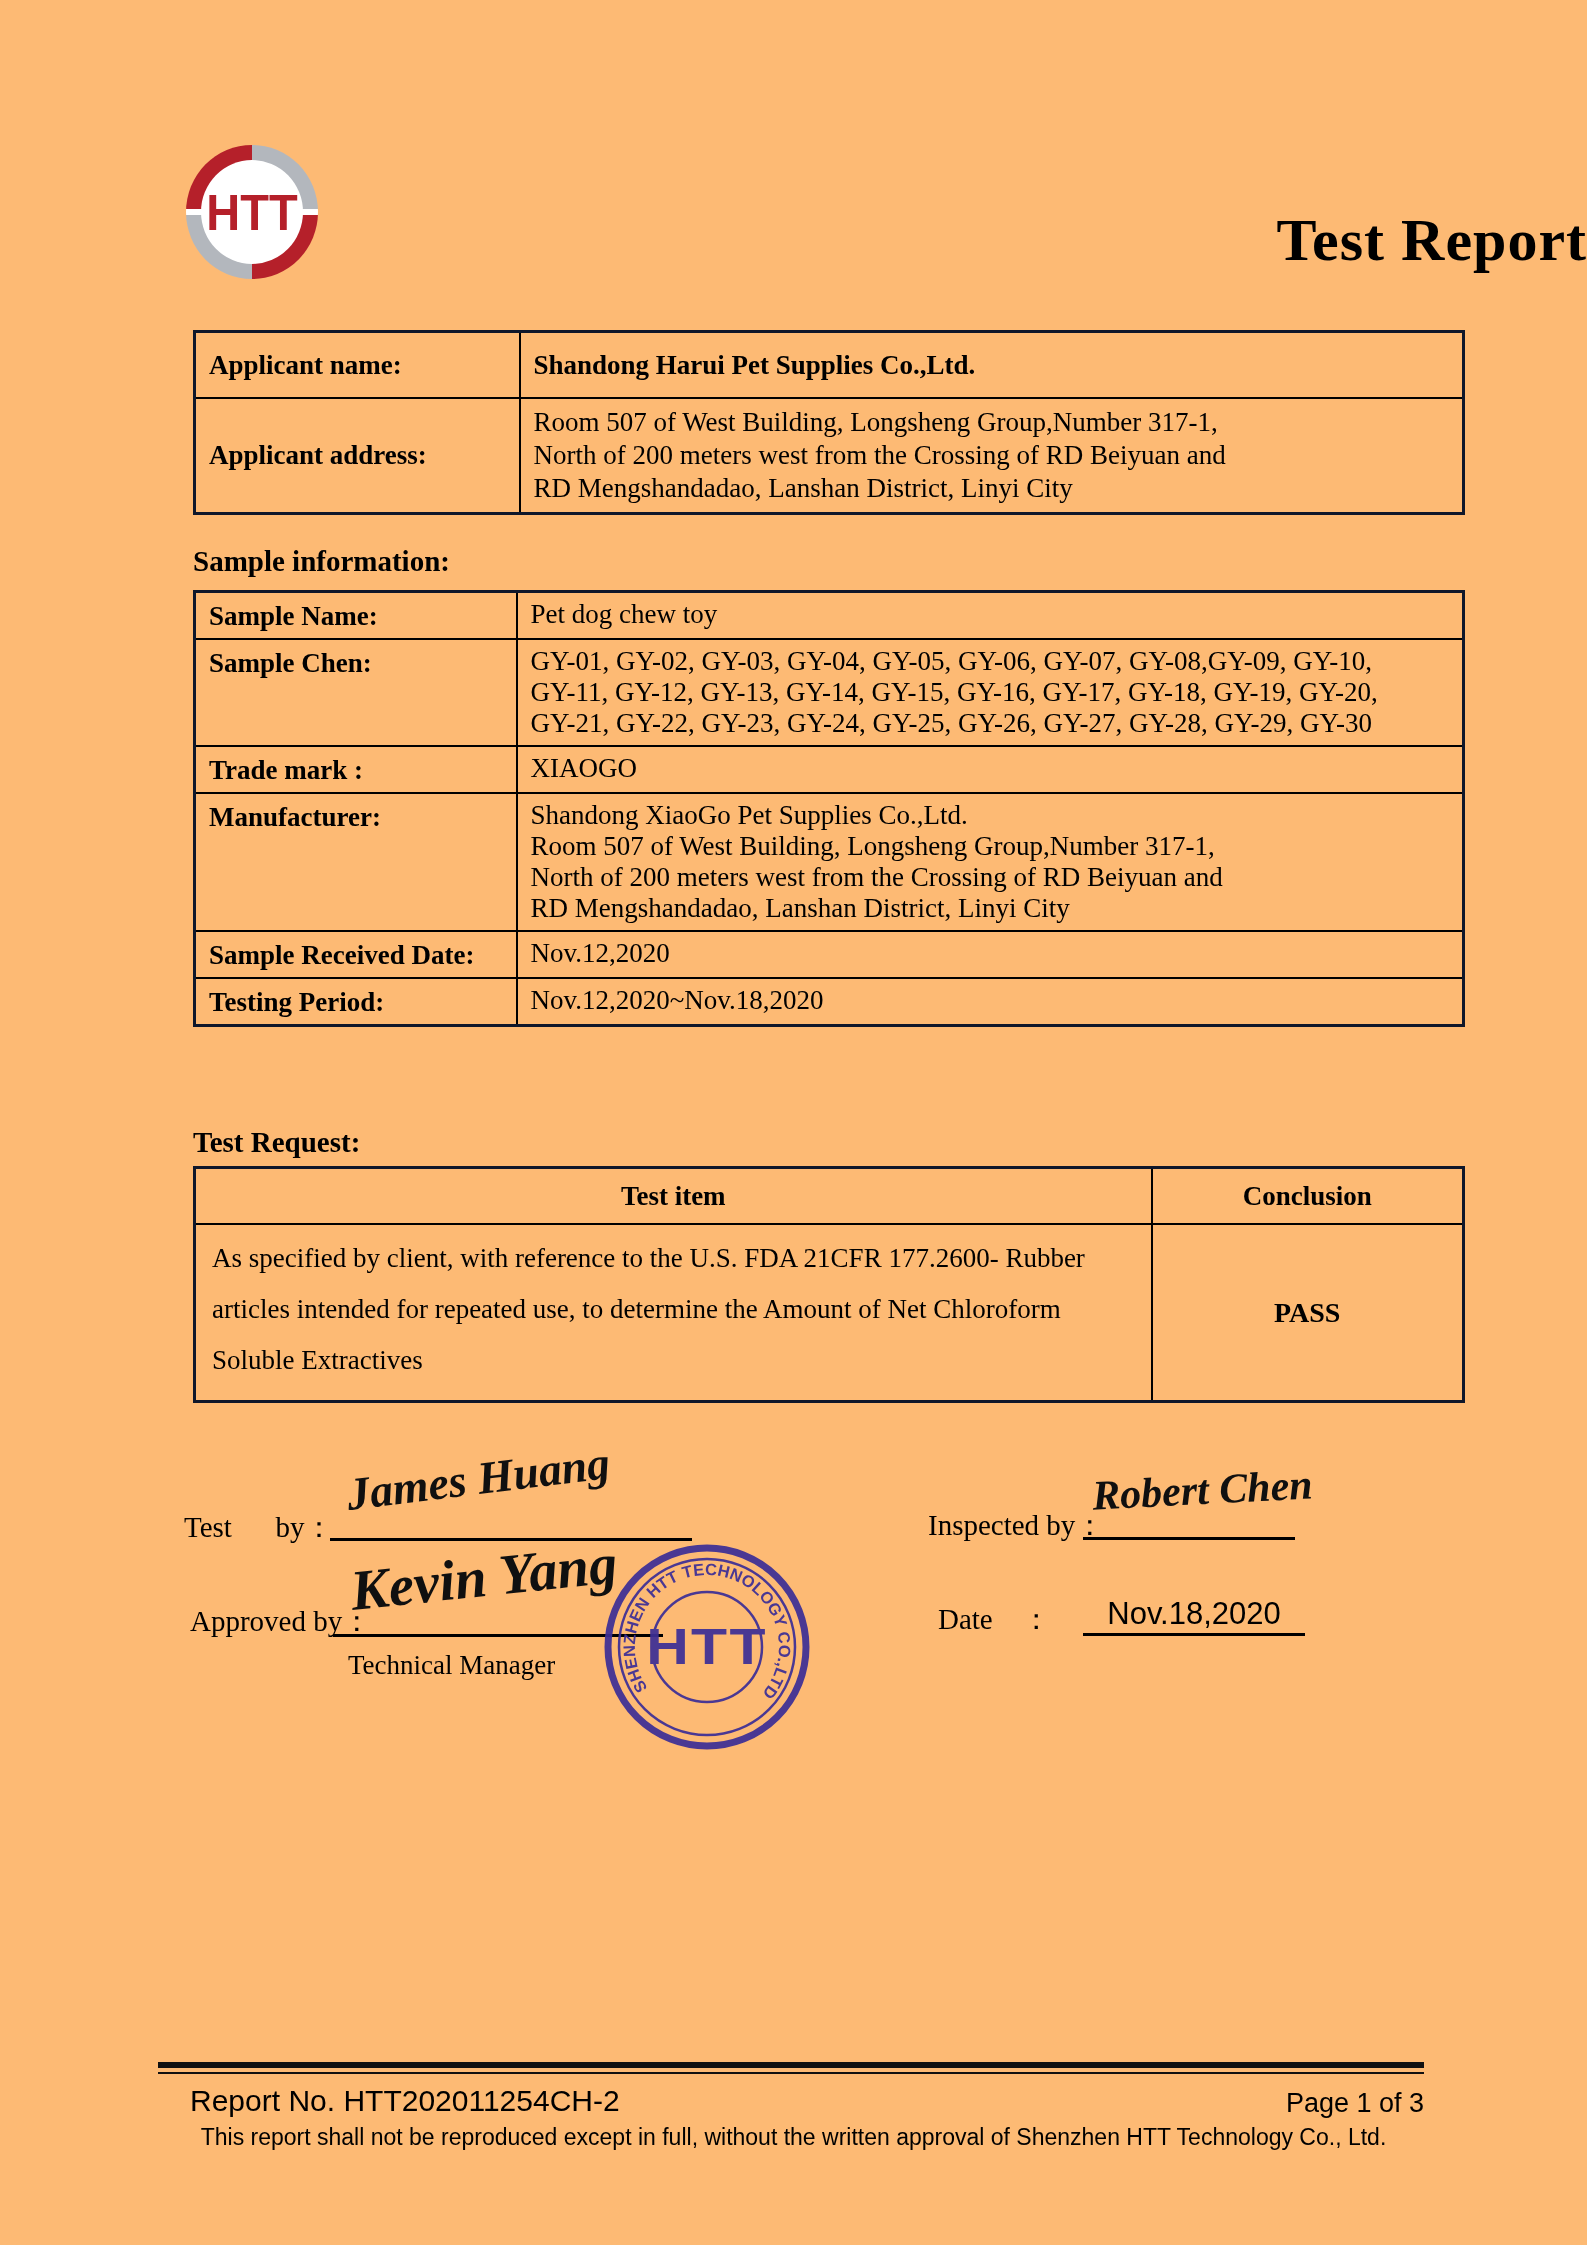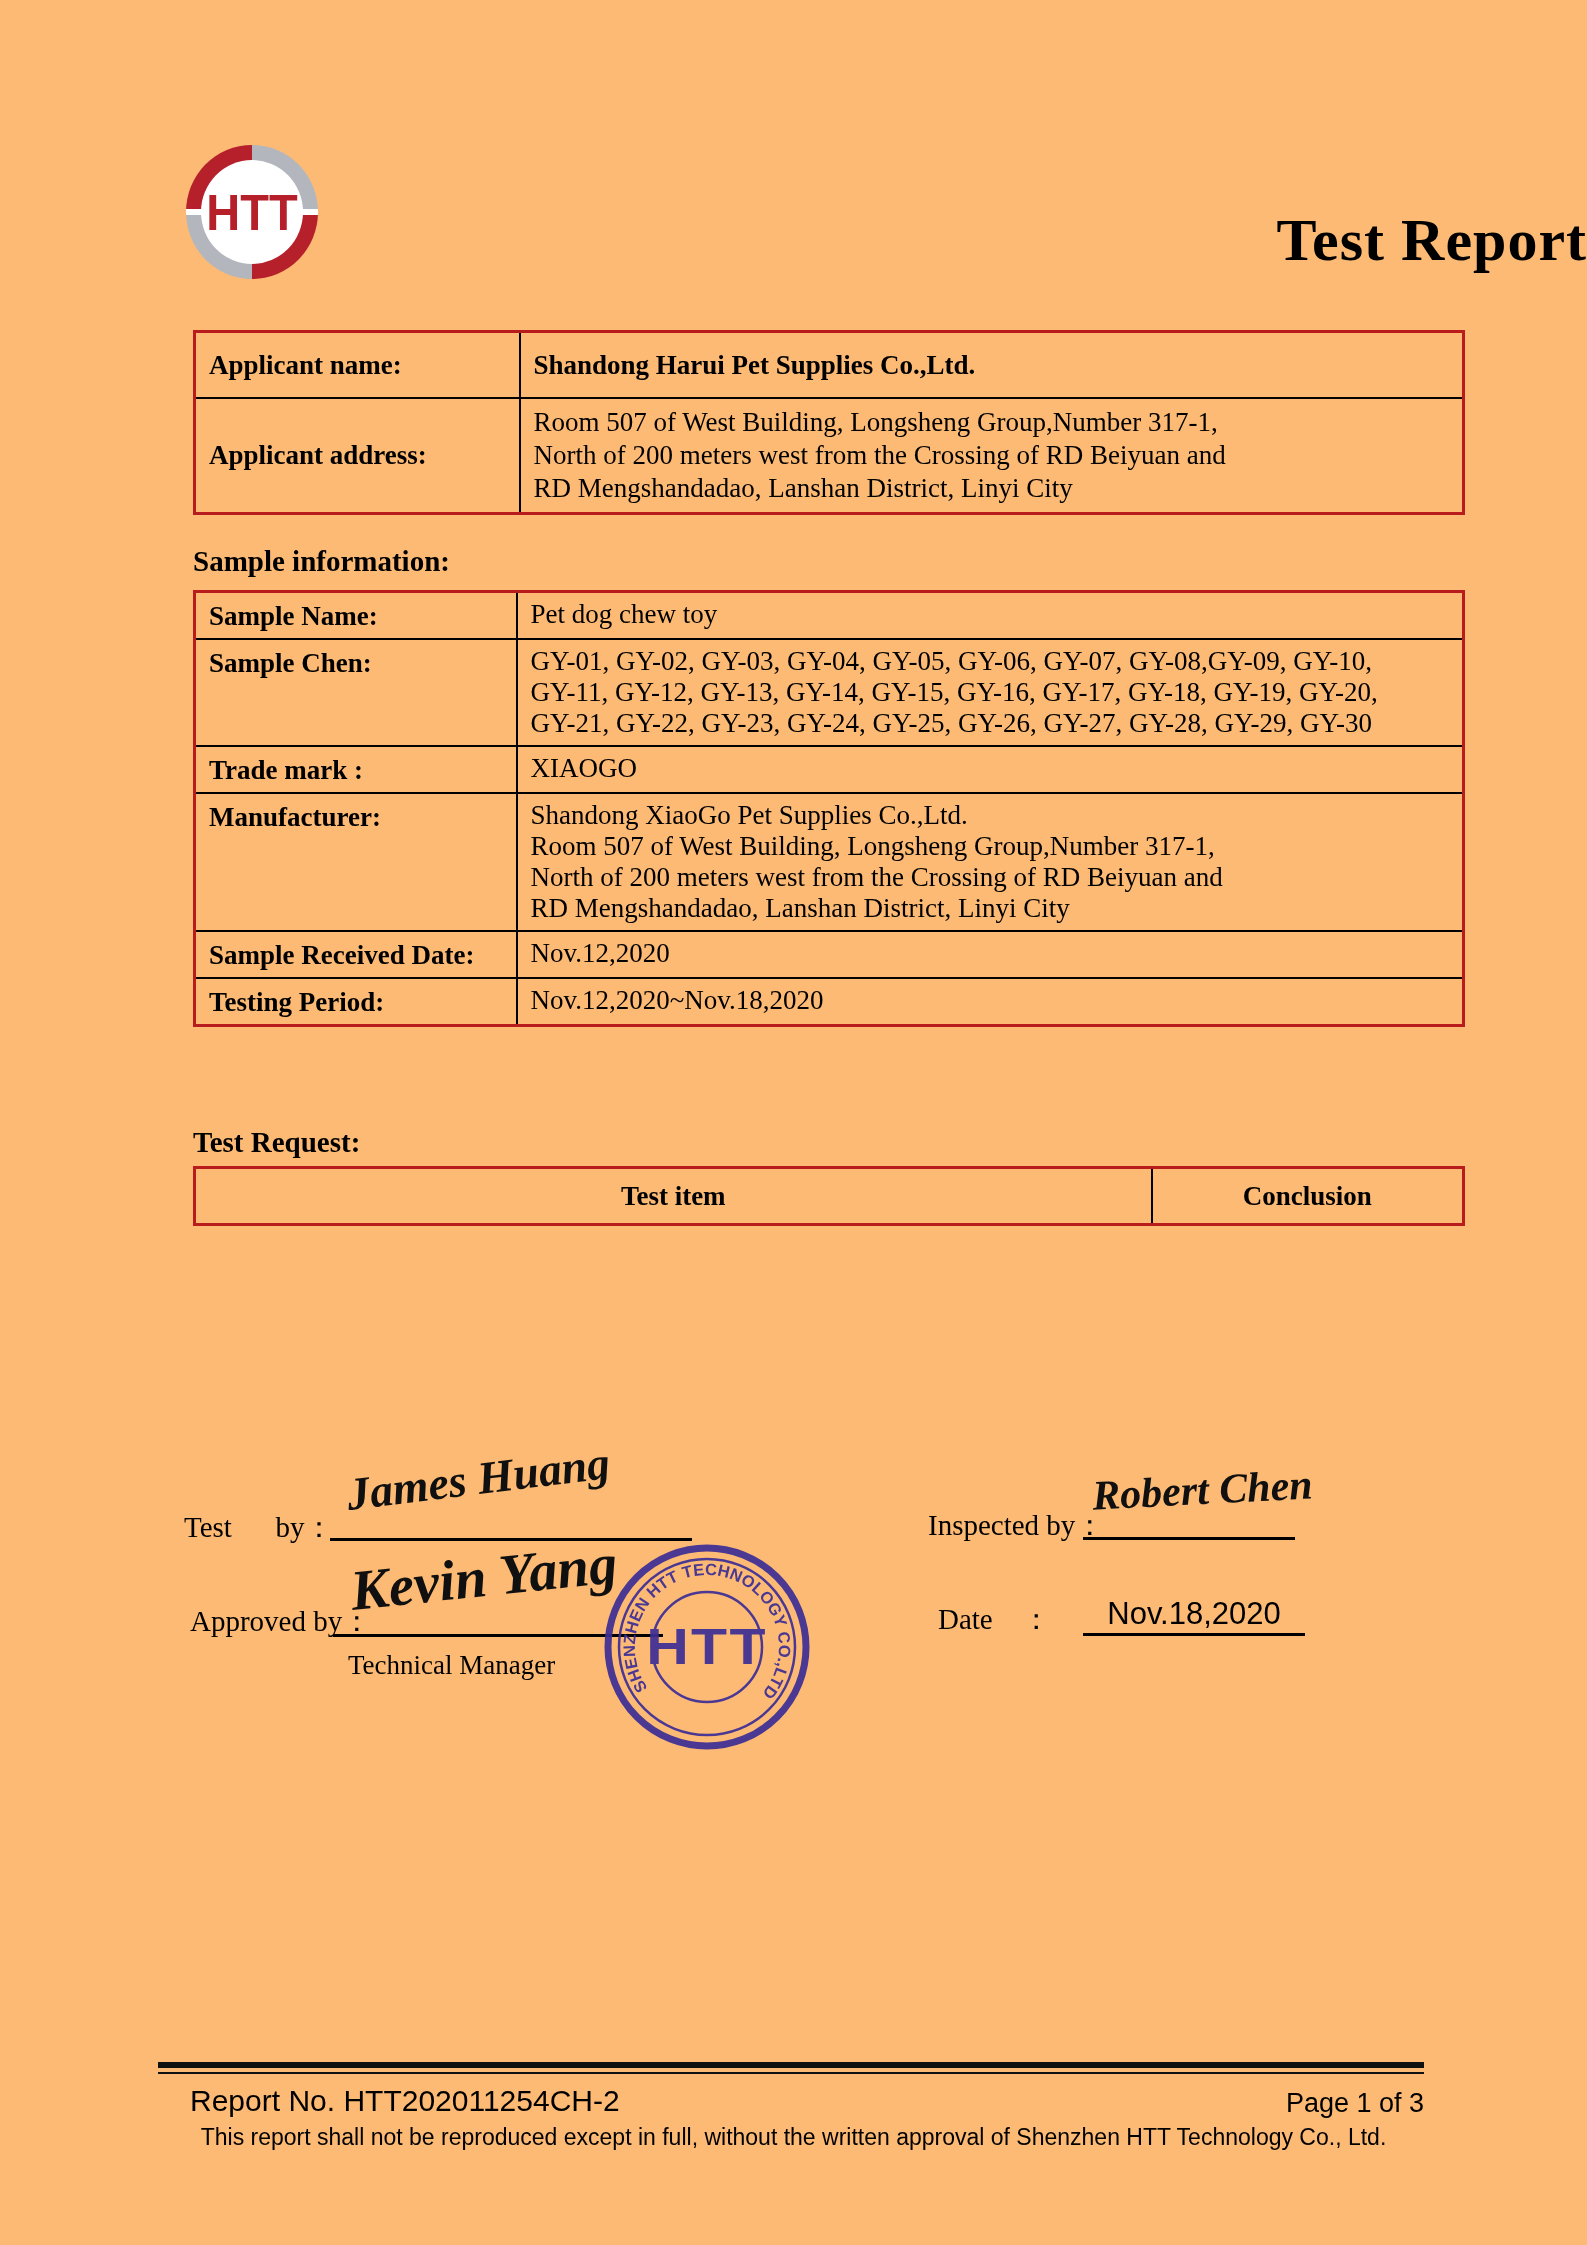--- a/index.html
+++ b/index.html
@@ -27,21 +27,21 @@
     font-weight:bold;font-size:47px;color:#b5202a;letter-spacing:0px;
     font-family:"Liberation Sans",sans-serif;transform:scaleY(1.05);
   }
   
   .title{
     position:absolute;left:0;right:0;top:206px;text-align:right;
     font-size:60px;font-weight:bold;letter-spacing:1px;
   }
   
   table{border-collapse:collapse;table-layout:fixed;}
-  .doc-table{position:absolute;left:193px;width:1272px;border:3px solid #b91c1c;}
+  .doc-table{position:absolute;left:193px;width:1272px;border:3px solid #0f172a;}
   .doc-table td{border:2px solid #000;font-size:27px;line-height:33px;
     padding:7px 13px;vertical-align:middle;}
   .doc-table td.lbl{font-weight:bold;}
   .t1{top:330px;}
   .t1 tr:first-child td{height:50px;}
   .t1 td.val-bold{font-weight:bold;}
   .t2{top:590px;}
   .t2 td{line-height:31px;padding:6px 13px;vertical-align:top;}
   .t2 td.lbl{padding-top:8px;}
   .t3{top:1166px;}
@@ -158,20 +158,28 @@
   <table class="doc-table t3">
     <colgroup>
         <col style="width:957px">
         <col>
       </colgroup>
     <tbody>
         <tr>
       <td class="hdr">Test item</td>
       <td class="hdr">Conclusion</td>
     </tr>
+    <tr>
+      <td class="item">
+        <div>As specified by client, with reference to the U.S. FDA 21CFR 177.2600- Rubber</div>
+        <div>articles intended for repeated use, to determine the Amount of Net Chloroform</div>
+        <div>Soluble Extractives</div>
+      </td>
+      <td class="concl">PASS</td>
+    </tr>
   </tbody>
     </table>
 
   <div class="sig-label" style="left:184px;top:1508px;text-align:center;">Test      by：</div>
   <div class="sig-line" style="left:330px;top:1538px;width:362px;"></div>
   <div class="signature sig-james">James Huang</div>
 
   <div class="sig-label" style="left:928px;top:1506px;">Inspected by：</div>
   <div class="sig-line" style="left:1083px;top:1537px;width:212px;"></div>
   <div class="signature sig-robert">Robert Chen</div>

